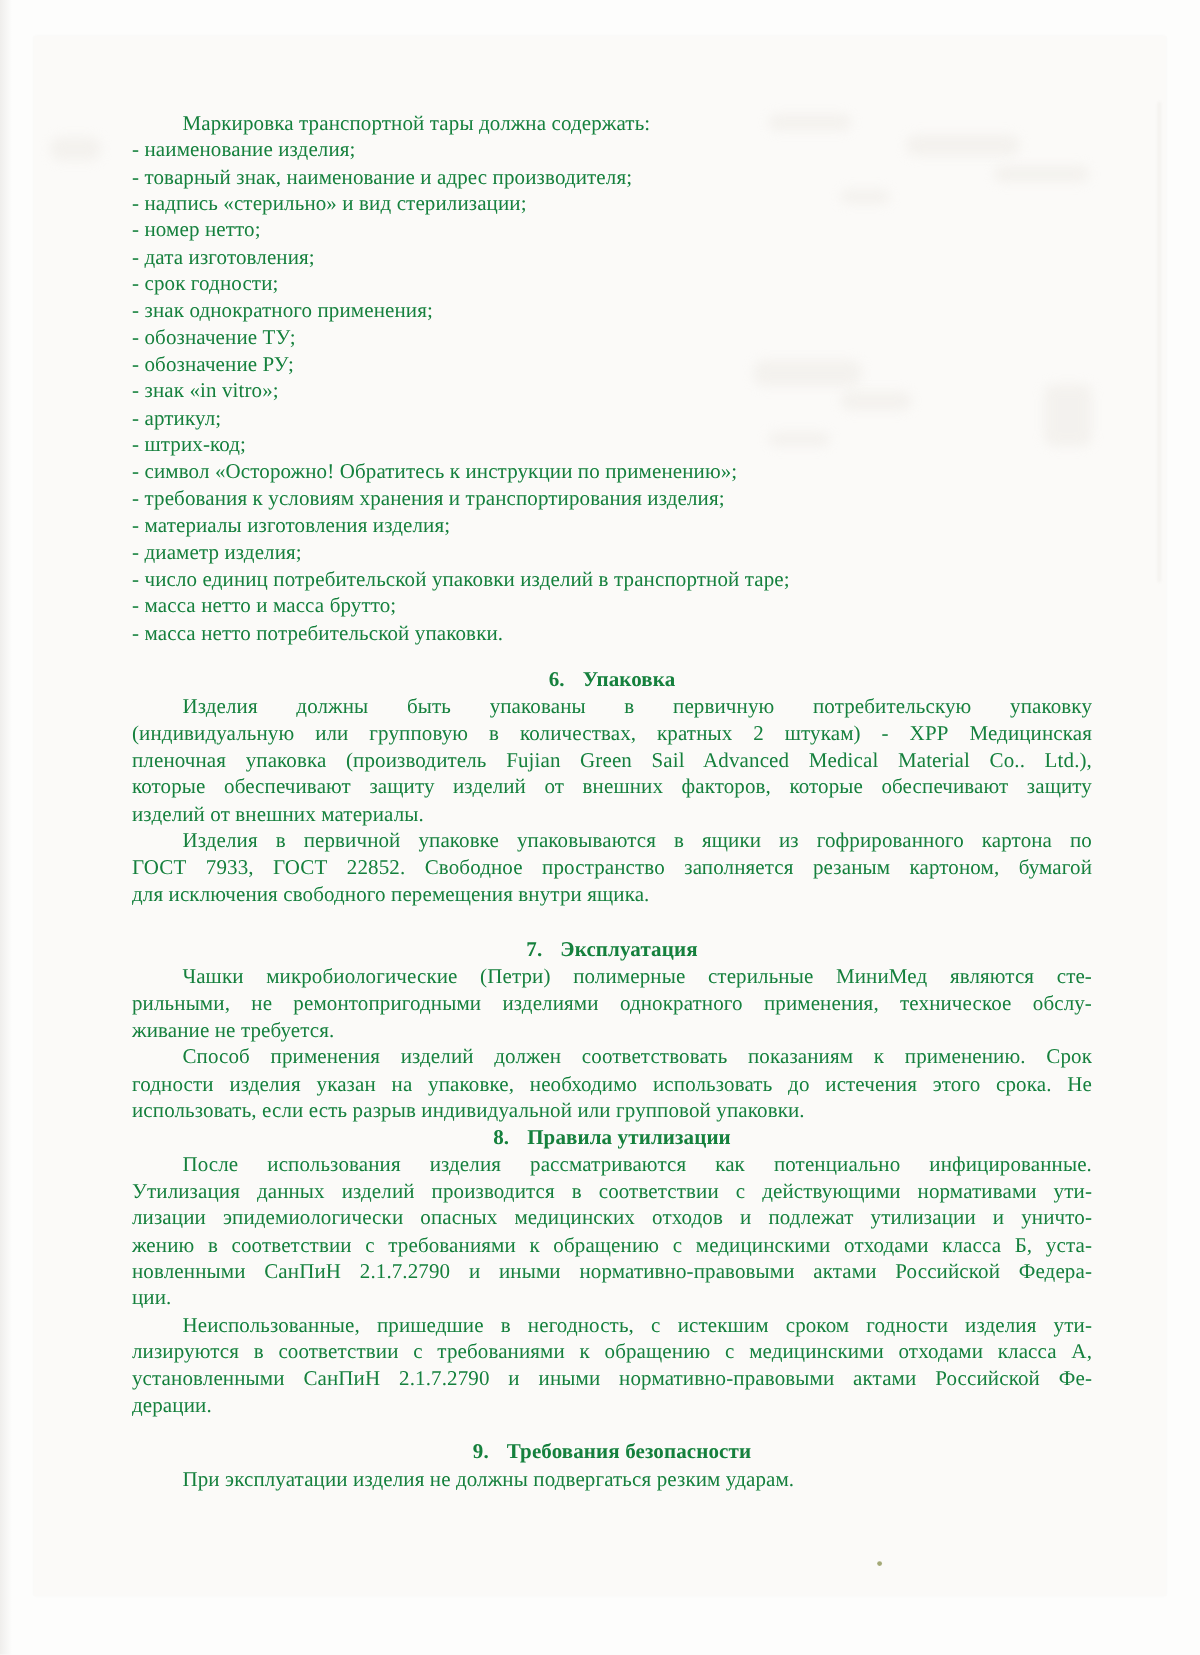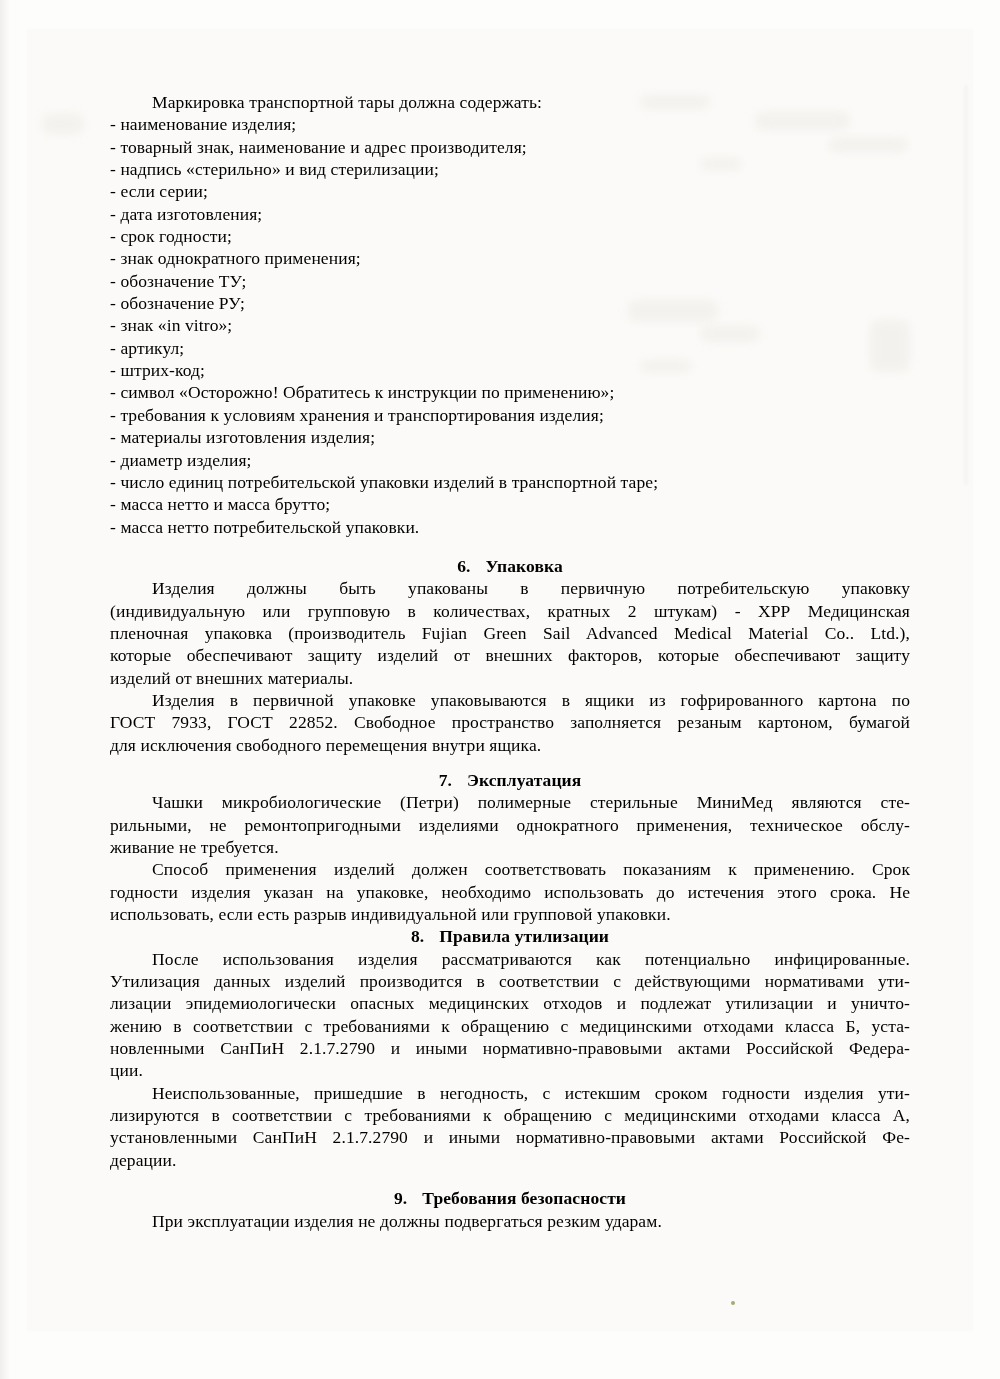--- a/index.html
+++ b/index.html
@@ -12,35 +12,35 @@
     position:absolute;left:0;top:0;width:10px;height:1379px;
     background:linear-gradient(to right,#efeeec,rgba(253,253,252,0));
   }
   .page{
     position:absolute;left:28px;top:30px;width:944px;height:1300px;
     background:#fbfaf8;
     box-shadow:0 0 3px rgba(0,0,0,0.04);
   }
   .content{
     position:absolute;left:82px;top:61px;width:800px;
-    color:#000000;font-size:17.5px;line-height:22.34px;
+    color:#15803d;font-size:17.5px;line-height:22.34px;
     letter-spacing:0.1px;
     font-family:Liberation Serif, serif;
   }
   
   .jl{text-align:justify;text-align-last:justify;}
   .ll{text-align:left;text-align-last:left;}
   .ind{padding-left:42px;box-sizing:border-box;}
   .heading{
     font-weight:bold;text-align-last:center;
     white-space:nowrap;
   }
   .heading .num{margin-right:15px;}
   .mt-h6{margin-top:17px;}
-  .mt-h7{margin-top:13px;}
+  .mt-h7{margin-top:24px;}
   .mt-h8{}
   .mt-h9{margin-top:16px;}
   
   .smudge{
     position:absolute;background:#e8e4de;opacity:.38;
     filter:blur(5px);border-radius:8px;pointer-events:none;
   }
   .edge-line{
     position:absolute;background:#e3e0da;opacity:.45;filter:blur(1.5px);
     pointer-events:none;
@@ -67,21 +67,21 @@
   <div class="smudge" style="left:842px;top:290px;width:40px;height:52px;"></div>
   <div class="smudge" style="left:14px;top:84px;width:42px;height:20px;"></div>
   <div class="edge-line" style="left:937px;top:55px;width:2px;height:400px;"></div>
   <div class="speck" style="left:703px;top:1271px;"></div>
 
   <div class="content">
       <div class="ll ind">Маркировка транспортной тары должна содержать:</div>
       <div class="ll">- наименование изделия;</div>
       <div class="ll">- товарный знак, наименование и адрес производителя;</div>
       <div class="ll">- надпись «стерильно» и вид стерилизации;</div>
-      <div class="ll">- если серии;</div>
+      <div class="ll">- номер нетто;</div>
       <div class="ll">- дата изготовления;</div>
       <div class="ll">- срок годности;</div>
       <div class="ll">- знак однократного применения;</div>
       <div class="ll">- обозначение ТУ;</div>
       <div class="ll">- обозначение РУ;</div>
       <div class="ll">- знак «in vitro»;</div>
       <div class="ll">- артикул;</div>
       <div class="ll">- штрих-код;</div>
       <div class="ll">- символ «Осторожно! Обратитесь к инструкции по применению»;</div>
       <div class="ll">- требования к условиям хранения и транспортирования изделия;</div>

